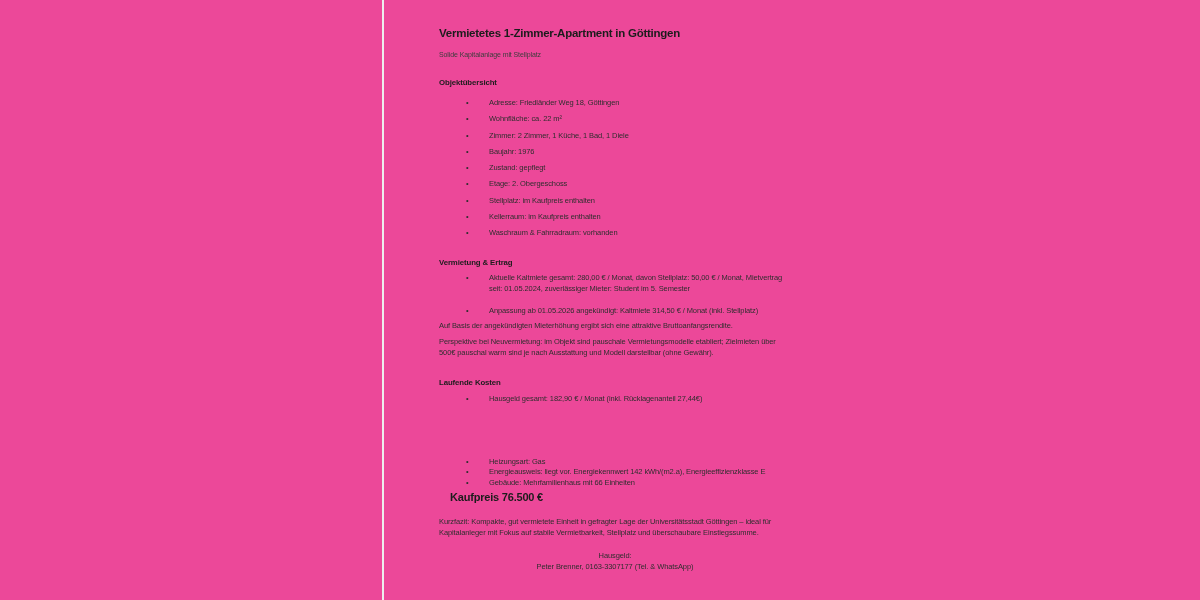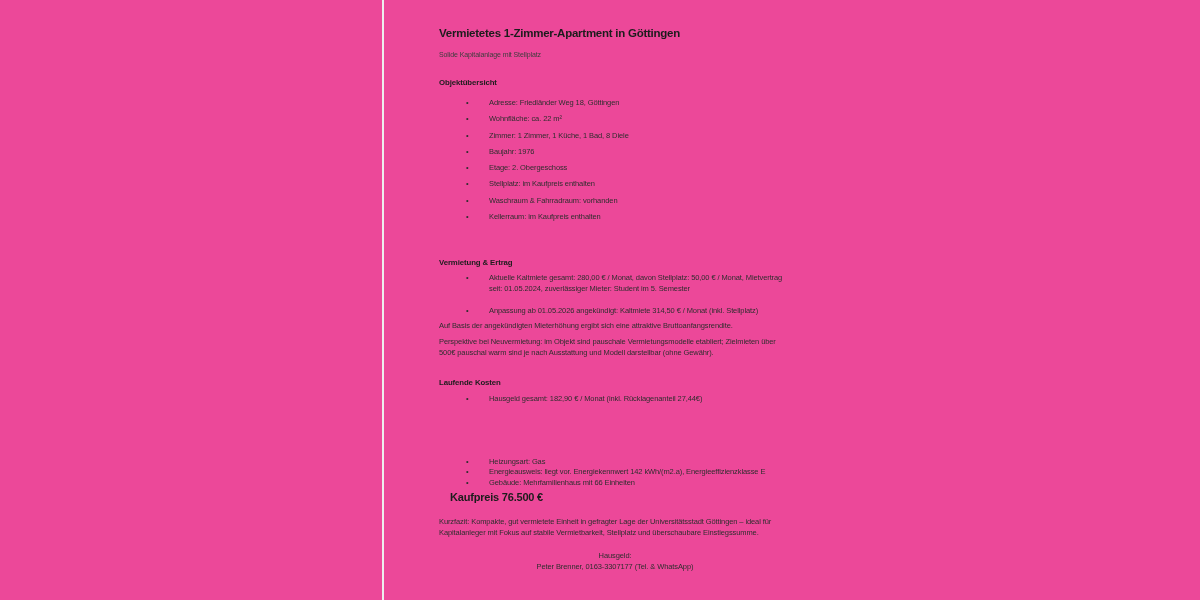--- a/index.html
+++ b/index.html
@@ -60,26 +60,27 @@
 
   <h1 class="blk doc-title">Vermietetes 1-Zimmer-Apartment in Göttingen</h1>
 
   <div class="blk doc-subtitle">Solide Kapitalanlage mit Stellplatz</div>
 
   <h2 class="blk sec-h h-objekt">Objektübersicht</h2>
 
   <ul class="blk list-objekt">
     <li class="b">Adresse: Friedländer Weg 18, Göttingen</li>
     <li class="b">Wohnfläche: ca. 22 m²</li>
-    <li class="b">Zimmer: 1 Zimmer, 1 Küche, 1 Bad, 8 Diele</li>
+    <li class="b">Zimmer: 2 Zimmer, 1 Küche, 1 Bad, 1 Diele</li>
     <li class="b">Baujahr: 1976</li>
+    <li class="b">Zustand: gepflegt</li>
     <li class="b">Etage: 2. Obergeschoss</li>
     <li class="b">Stellplatz: im Kaufpreis enthalten</li>
+    <li class="b">Kellerraum: im Kaufpreis enthalten</li>
     <li class="b">Waschraum &amp; Fahrradraum: vorhanden</li>
-    <li class="b">Kellerraum: im Kaufpreis enthalten</li>
   </ul>
 
   <h2 class="blk sec-h h-vermietung">Vermietung &amp; Ertrag</h2>
 
   <ul class="blk list-vermietung">
     <li class="b">Aktuelle Kaltmiete gesamt: 280,00 € / Monat, davon Stellplatz: 50,00 € / Monat, Mietvertrag seit: 01.05.2024, zuverlässiger Mieter: Student im 5. Semester</li>
     <li class="b">Anpassung ab 01.05.2026 angekündigt: Kaltmiete 314,50 € / Monat (inkl. Stellplatz)</li>
   </ul>
 
   <p class="blk p-aufbasis">Auf Basis der angekündigten Mieterhöhung ergibt sich eine attraktive Bruttoanfangsrendite.</p>

